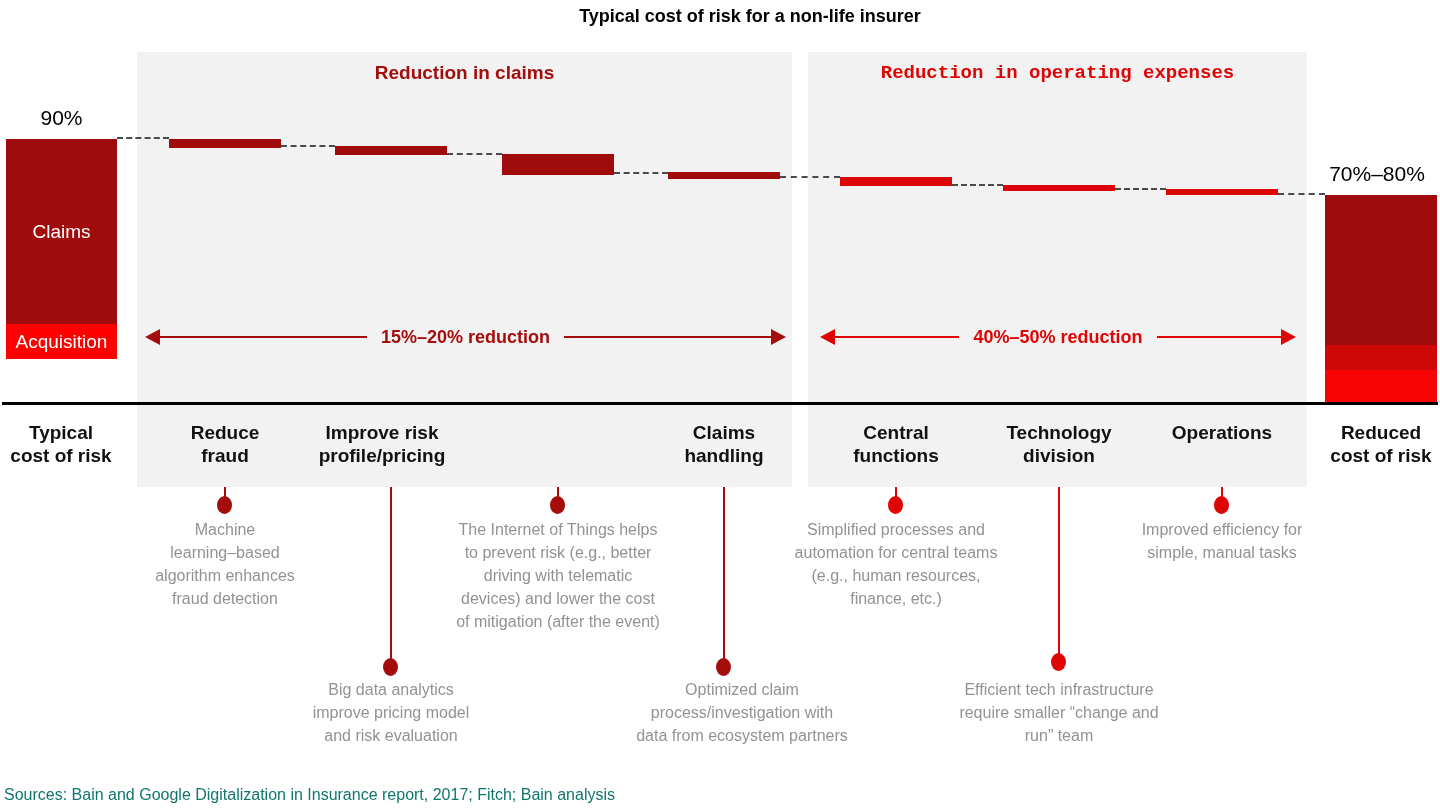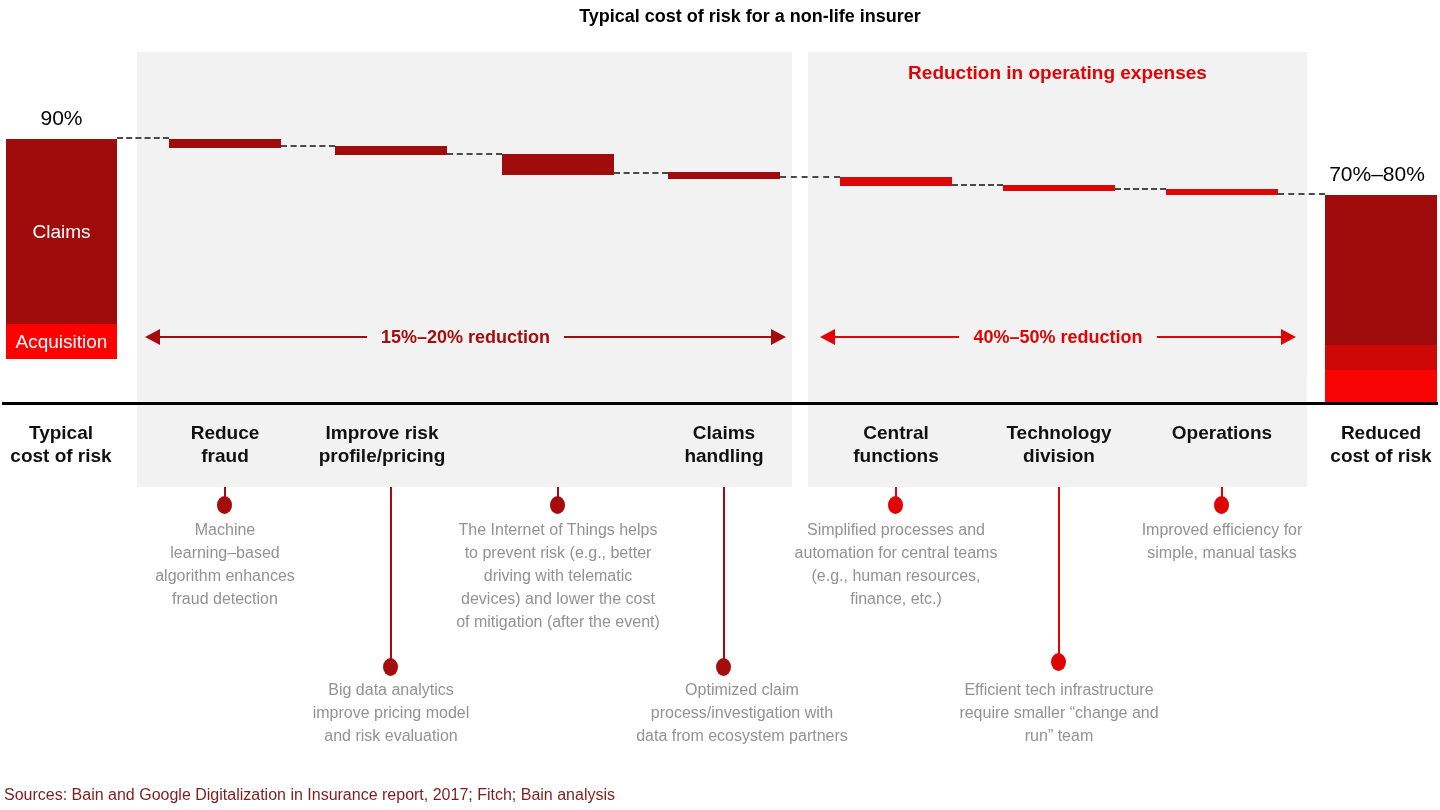--- a/index.html
+++ b/index.html
@@ -33,33 +33,34 @@
   .bright .ah-right{border-left-color:#e00505;}
   .cat{top:421px;width:170px;text-align:center;font-size:19px;line-height:23px;
        font-weight:bold;color:#111;white-space:pre-line;}
   .stem{width:2px;}
   .stem-dark{background:#a50d0d;}
   .stem-bright{background:#e00505;}
   .dot{width:15px;height:18px;border-radius:50%;}
   .dot-dark{background:#a50d0d;}
   .dot-bright{background:#e00505;}
   .note{color:#929292;font-size:16px;line-height:23px;text-align:center;white-space:pre-line;}
-  .sources{left:4px;top:786px;font-size:16px;color:#7f1d1d;}
+  .sources{left:4px;top:786px;font-size:16px;color:#0f766e;}
 </style>
 </head>
 <body>
 
 <div class="stage">
 
   <div class="abs title">Typical cost of risk for a non-life insurer</div>
 
   <div class="abs panel" style="left:137px;width:655px;"></div>
   <div class="abs panel" style="left:808px;width:499px;"></div>
 
-  <div class="abs hdr hdr-bright" style="left:808px;width:499px;">Reduction in operating expenses</div>
+  <div class="abs hdr hdr-dark" style="left:137px;width:655px;">Reduction in claims</div>
+  <div class="abs hdr hdr-bright" style="left:808px;width:499px;font-family:Liberation Mono, monospace;">Reduction in operating expenses</div>
 
   <div class="abs vlabel" style="left:6px;width:111px;top:106px;">90%</div>
   <div class="abs vlabel" style="left:1312px;width:130px;top:162px;">70%–80%</div>
 
   <div class="abs bar" style="left:6px;top:139px;width:111px;">
     <div class="seg" style="height:185px;background:#a00b0b;">
       <span class="seg-label">Claims</span>
     </div>
     <div class="seg" style="height:35px;background:#fe0000;">
       <span class="seg-label">Acquisition</span>

